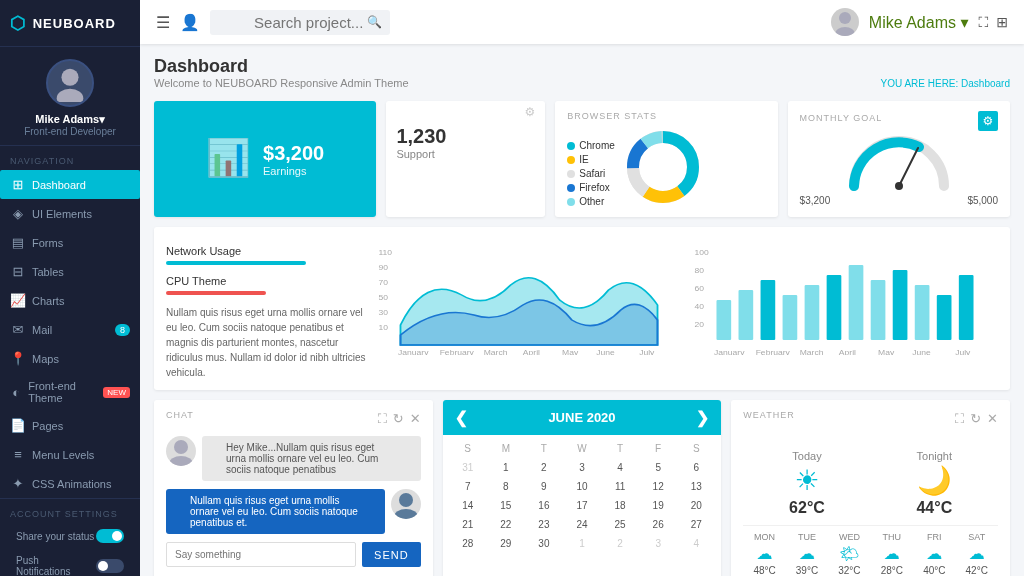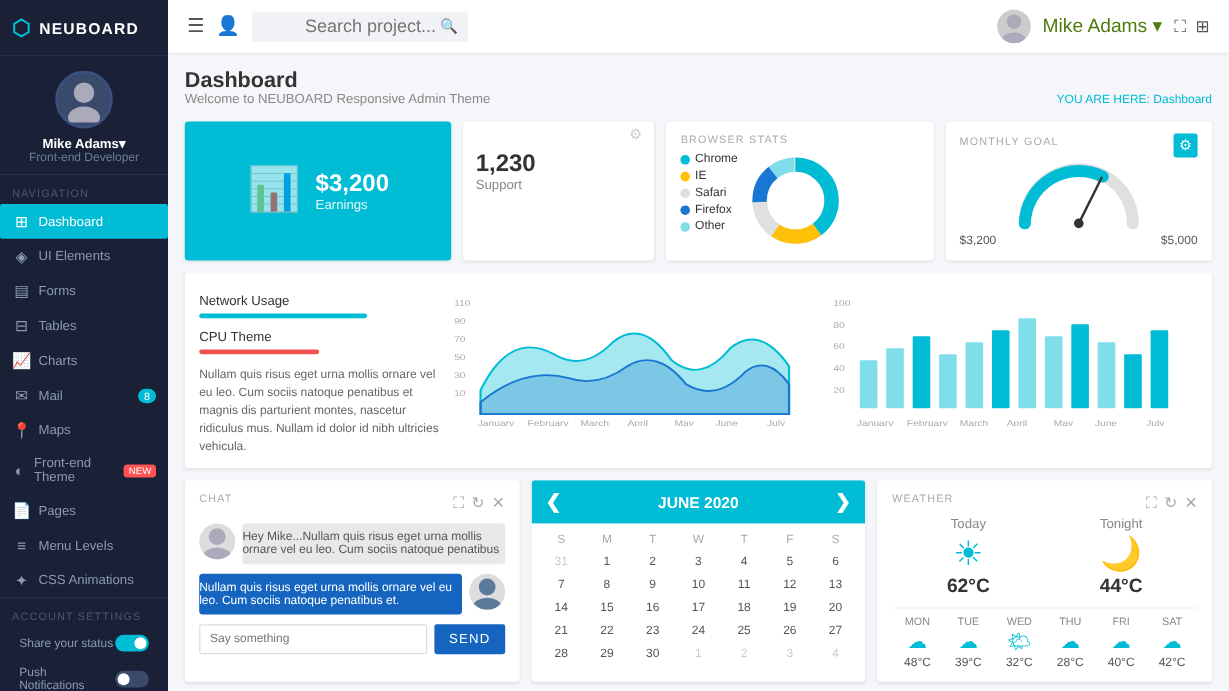--- a/index.html
+++ b/index.html
@@ -69,21 +69,21 @@
     .earnings-val { font-size: 20px; font-weight: 700; }
     .earnings-lbl { font-size: 11px; opacity: 0.9; }
 
     .white-card { background: #fff; border-radius: 3px; box-shadow: 0 1px 3px rgba(0,0,0,0.08); }
     .white-card-header { padding: 4px 10px 0; display: flex; justify-content: flex-end; color: #ccc; font-size: 12px; }
     .white-card-body { padding: 6px 10px 10px; display: flex; align-items: center; gap: 8px; }
     .wc-val { font-size: 20px; font-weight: 700; color: #333; }
     .wc-lbl { font-size: 11px; color: #888; }
 
     
-    .bs-inner { display: flex; gap: 8px; align-items: flex-start; }
+    .bs-inner { display: flex; gap: 8px; align-items: flex-end; }
     .bs-legend { display: flex; flex-direction: column; gap: 3px; font-size: 10px; }
     .bs-legend-item { display: flex; align-items: center; gap: 4px; }
     .bs-dot { width: 8px; height: 8px; border-radius: 50%; }
 
     
     .donut-svg { width: 80px; height: 80px; }
     .goal-nums { display: flex; justify-content: space-between; margin-top: 4px; font-size: 10px; color: #555; }
 
     
     .server-header { display: flex; justify-content: space-between; align-items: center; }
@@ -93,37 +93,37 @@
     .stat-bar { height: 4px; border-radius: 2px; margin-bottom: 10px; }
     .stat-bar.teal-bar { background: #00bcd4; }
     .stat-bar.red-bar { background: #ef5350; }
     .server-text { font-size: 10px; color: #666; line-height: 1.5; margin-top: 8px; }
 
     
     .chat-header { display: flex; justify-content: space-between; align-items: center; margin-bottom: 8px; }
     .chat-header-icons { display: flex; gap: 6px; color: #aaa; font-size: 13px; }
     .chat-msg { display: flex; gap: 6px; margin-bottom: 8px; align-items: flex-start; }
     .chat-avatar { width: 30px; height: 30px; border-radius: 50%; background: #ddd; flex-shrink: 0; display: flex; align-items: center; justify-content: center; font-size: 14px; overflow: hidden; }
-    .chat-bubble { background: #e8e8e8; border-radius: 3px; padding: 6px 0; font-size: 10px; color: #555; flex: 1; }
+    .chat-bubble { background: #e8e8e8; border-radius: 3px; padding: 6px 24px; font-size: 10px; color: #555; flex: 1; }
     .chat-bubble.blue { background: #1565c0; color: #fff; }
     .chat-input-row { display: flex; gap: 6px; margin-top: 4px; }
     .chat-input { flex: 1; border: 1px solid #ddd; border-radius: 2px; padding: 6px 8px; font-size: 10px; outline: none; }
     .chat-send { background: #1565c0; color: #fff; border: none; border-radius: 2px; padding: 6px 12px; font-size: 11px; cursor: pointer; letter-spacing: 1px; }
 
     
     .cal-header { background: #00bcd4; color: #fff; padding: 8px 12px; display: flex; justify-content: space-between; align-items: center; font-size: 13px; font-weight: 600; }
     .cal-nav { cursor: pointer; font-size: 16px; }
     .cal-grid { padding: 4px 6px; }
     .cal-days-header { display: grid; grid-template-columns: repeat(7, 1fr); text-align: center; font-size: 10px; color: #aaa; padding: 4px 0; }
     .cal-row { display: grid; grid-template-columns: repeat(7, 1fr); text-align: center; }
     .cal-cell { padding: 4px 2px; font-size: 10px; color: #555; cursor: pointer; }
     .cal-cell.other-month { color: #ccc; }
 
     
-    .weather-header { display: flex; justify-content: space-between; align-items: center; margin-bottom: 3px; }
+    .weather-header { display: flex; justify-content: space-between; align-items: center; margin-bottom: 22px; }
     .weather-icons { display: flex; gap: 6px; color: #aaa; font-size: 13px; }
     .weather-today { display: flex; justify-content: space-around; margin-bottom: 8px; }
     .weather-item { display: flex; flex-direction: column; align-items: center; gap: 2px; }
     .weather-icon { font-size: 28px; color: #00bcd4; }
     .weather-temp { font-size: 16px; font-weight: 600; color: #333; }
     .weather-period { font-size: 11px; color: #888; }
     .weather-week { display: flex; justify-content: space-around; border-top: 1px solid #f0f0f0; padding-top: 6px; }
     .weather-day { display: flex; flex-direction: column; align-items: center; gap: 2px; }
     .weather-day-name { font-size: 9px; color: #888; }
     .weather-day-icon { font-size: 16px; color: #00bcd4; }

